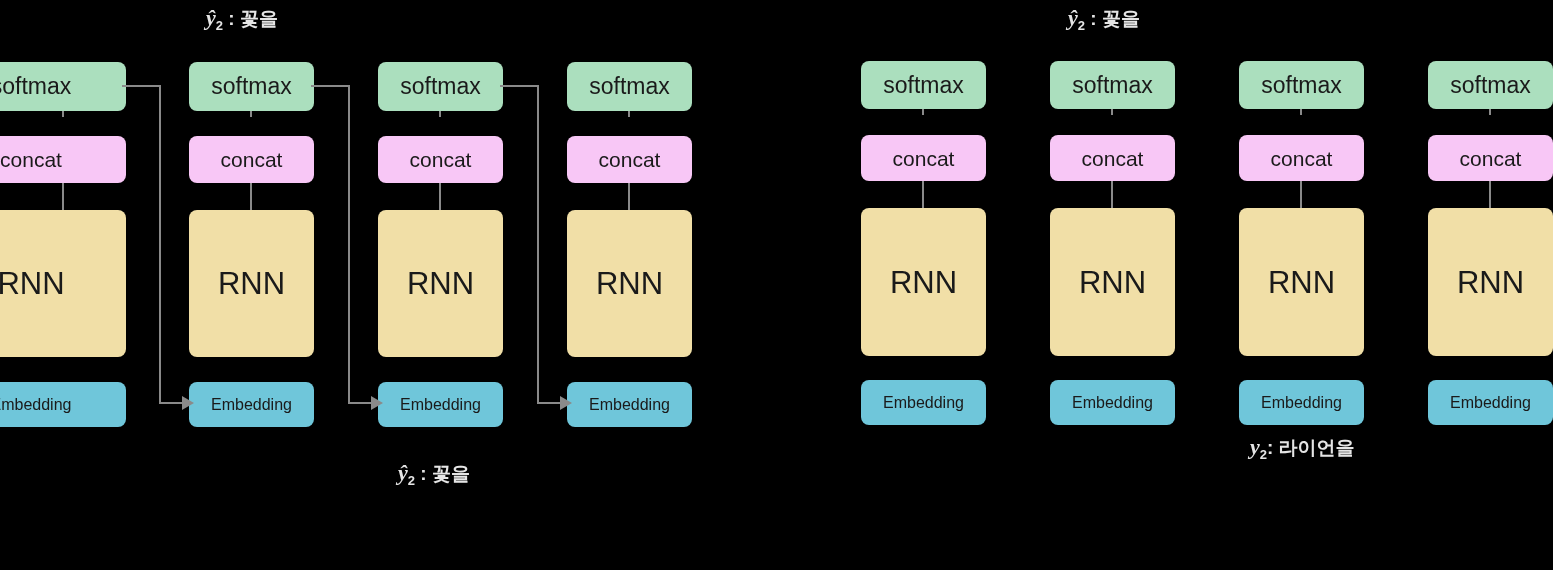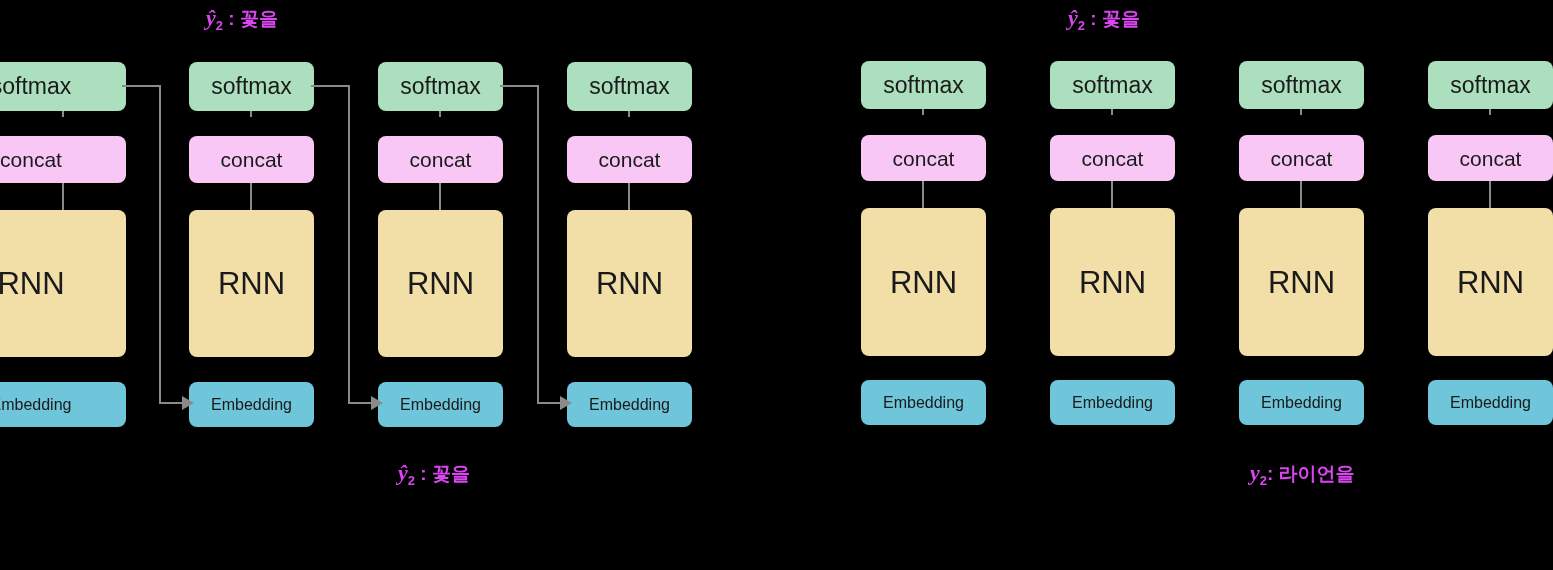--- a/index.html
+++ b/index.html
@@ -60,21 +60,21 @@
   
   .conn {
     position: absolute;
     pointer-events: none;
   }
   .conn svg { display: block; }
 
   
   .annot {
     position: absolute;
-    color: #d946ef;
+    color: #e5e5e5;
     font-weight: bold;
     font-size: 19px;
     white-space: nowrap;
     line-height: 1;
   }
   .annot .sub {
     font-size: 13px;
     vertical-align: sub;
   }
   .annot .var {
@@ -170,17 +170,17 @@
   <div class="stub" style="left:1489px; top:109px; height:6px;"></div>
   <div class="block concat" style="left:1428px; top:135px; width:125px; height:46px;">concat</div>
   <div class="stub" style="left:1489px; top:181px; height:27px;"></div>
   <div class="block rnn" style="left:1428px; top:208px; width:125px; height:148px;">RNN</div>
   <div class="block embedding" style="left:1428px; top:380px; width:125px; height:45px;">Embedding</div>
 
   <div class="annot" style="left:1068px; top:7px;">
     <span class="var">ŷ</span><span class="sub">2</span><span> : 꽃을</span>
   </div>
 
-  <div class="annot" style="left:1250px; top:462px;">
+  <div class="annot" style="left:1250px; top:436px;">
     <span class="var">y</span><span class="sub">2</span><span>: 라이언을</span>
   </div>
 
 </div>
 
 </body></html>

